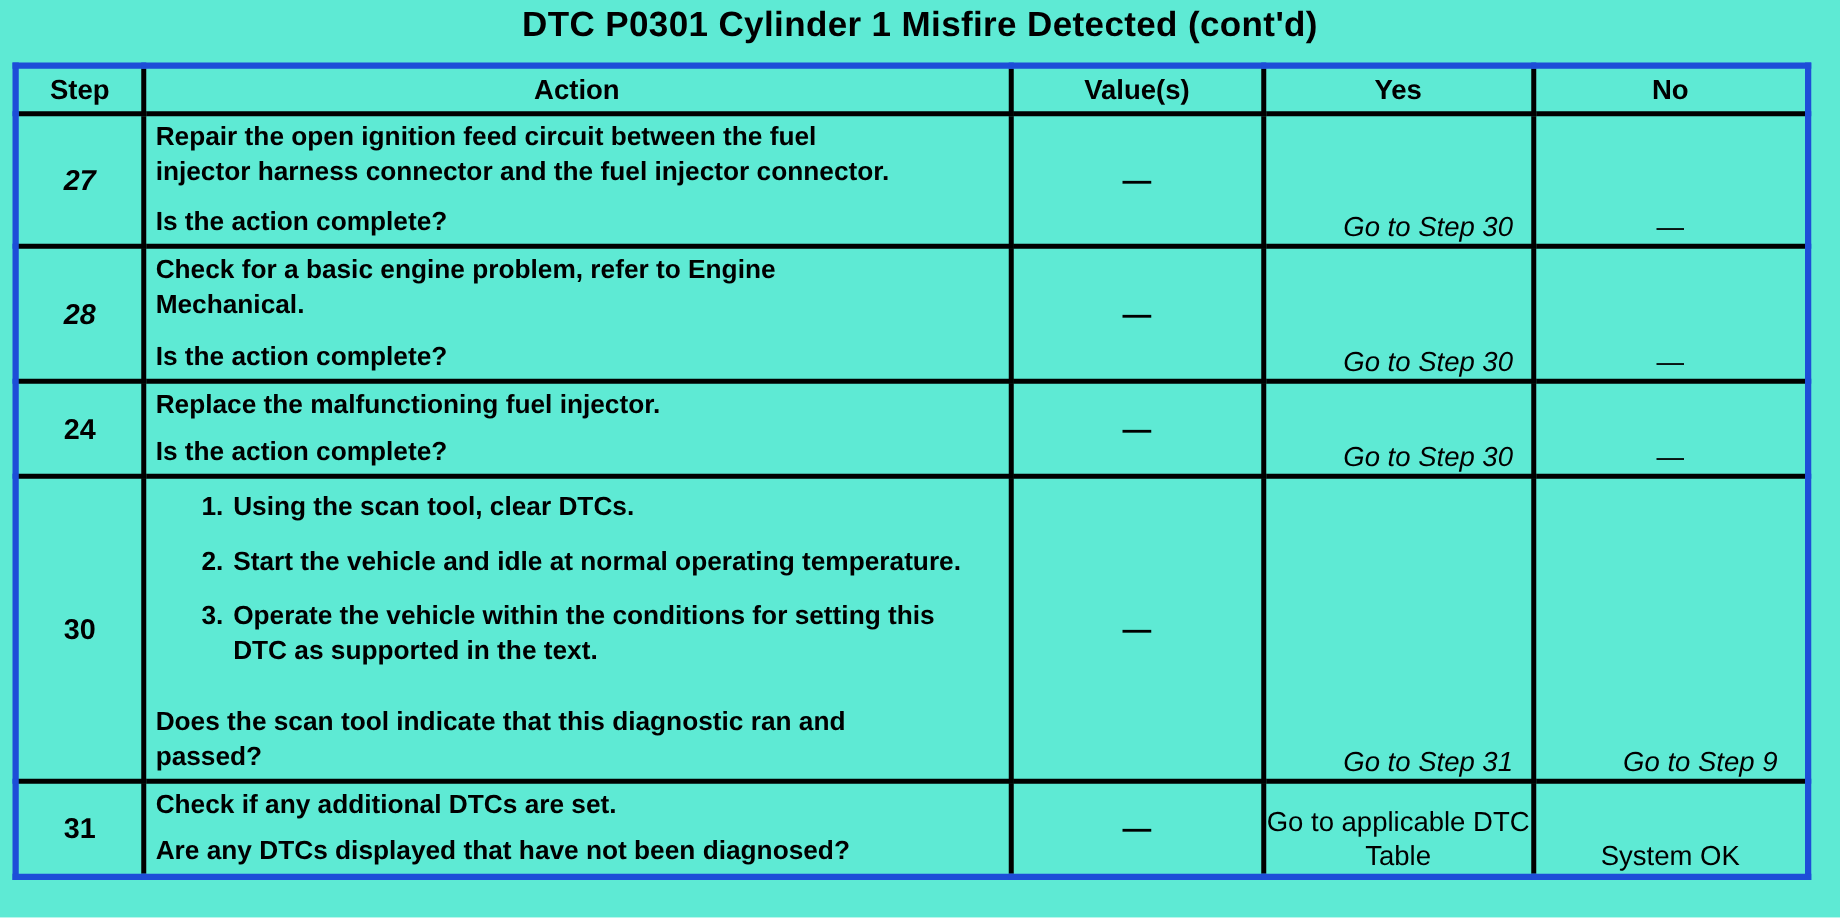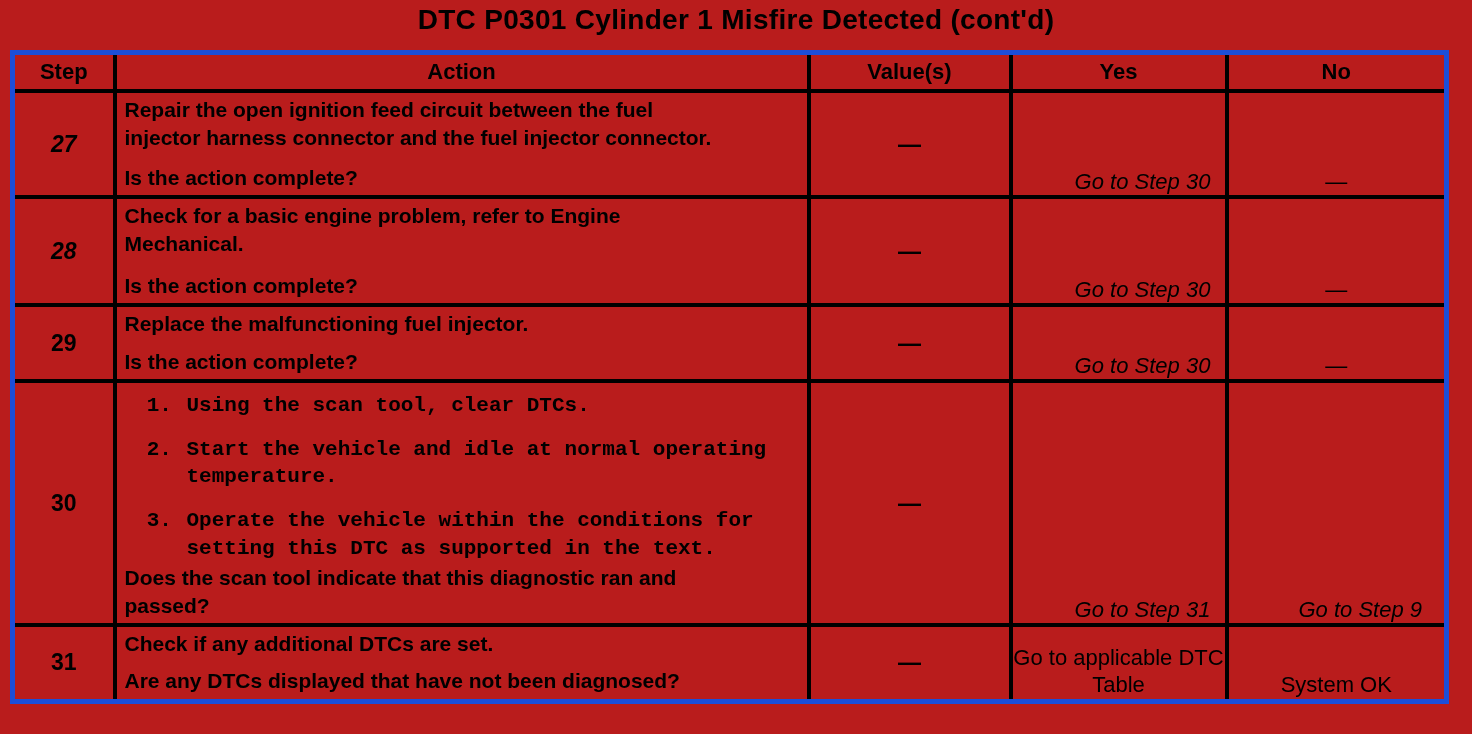--- a/index.html
+++ b/index.html
@@ -4,21 +4,21 @@
 <style>
   html, body {
     margin: 0;
     padding: 0;
     background: #ffffff;
   }
   .page {
     position: relative;
     width: 1472px;
     height: 734px;
-    background: #b91c1c;
+    background: #5eead4;
     color: #000000;
     font-family: "Liberation Sans", sans-serif;
     overflow: hidden;
   }
   .title {
     position: absolute;
     top: 4px;
     left: 0;
     width: 100%;
     text-align: center;
@@ -73,21 +73,20 @@
   }
   .action-top { padding: 3px 20px 0 8px; }
   .action-top p {
     margin: 0 0 4px 0;
     max-width: 600px;
   }
   .action-top ol {
     margin: 6px 0 0 0;
     padding: 0 0 0 60px;
     max-width: 660px;
-    font-family: Liberation Mono, monospace;
   }
   .action-top ol li {
     margin-bottom: 16px;
     padding-left: 2px;
   }
   .question {
     position: absolute;
     left: 8px;
     right: 8px;
     bottom: 4px;
@@ -154,21 +153,21 @@
             <div class="action-top">
               <p>Check for a basic engine problem, refer to Engine Mechanical.</p>
             </div>
             <div class="question">Is the action complete?</div>
           </td>
           <td class="value-cell"><span>—</span></td>
           <td class="yes-cell"><span class="goto-italic">Go to Step 30</span></td>
           <td class="no-cell"><span>—</span></td>
         </tr>
         <tr class="row row-2">
-          <td class="step-cell"><span>29</span></td>
+          <td class="step-cell"><span>24</span></td>
           <td class="action-cell">
             <div class="action-top">
               <p>Replace the malfunctioning fuel injector.</p>
             </div>
             <div class="question">Is the action complete?</div>
           </td>
           <td class="value-cell"><span>—</span></td>
           <td class="yes-cell"><span class="goto-italic">Go to Step 30</span></td>
           <td class="no-cell"><span>—</span></td>
         </tr>

